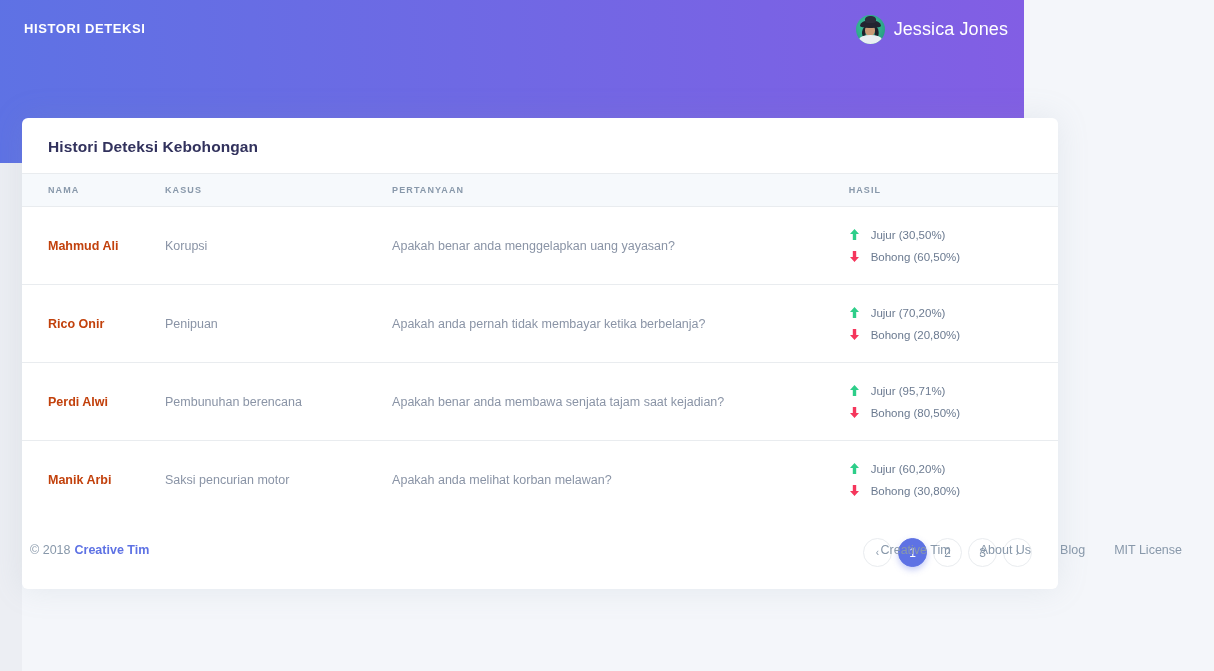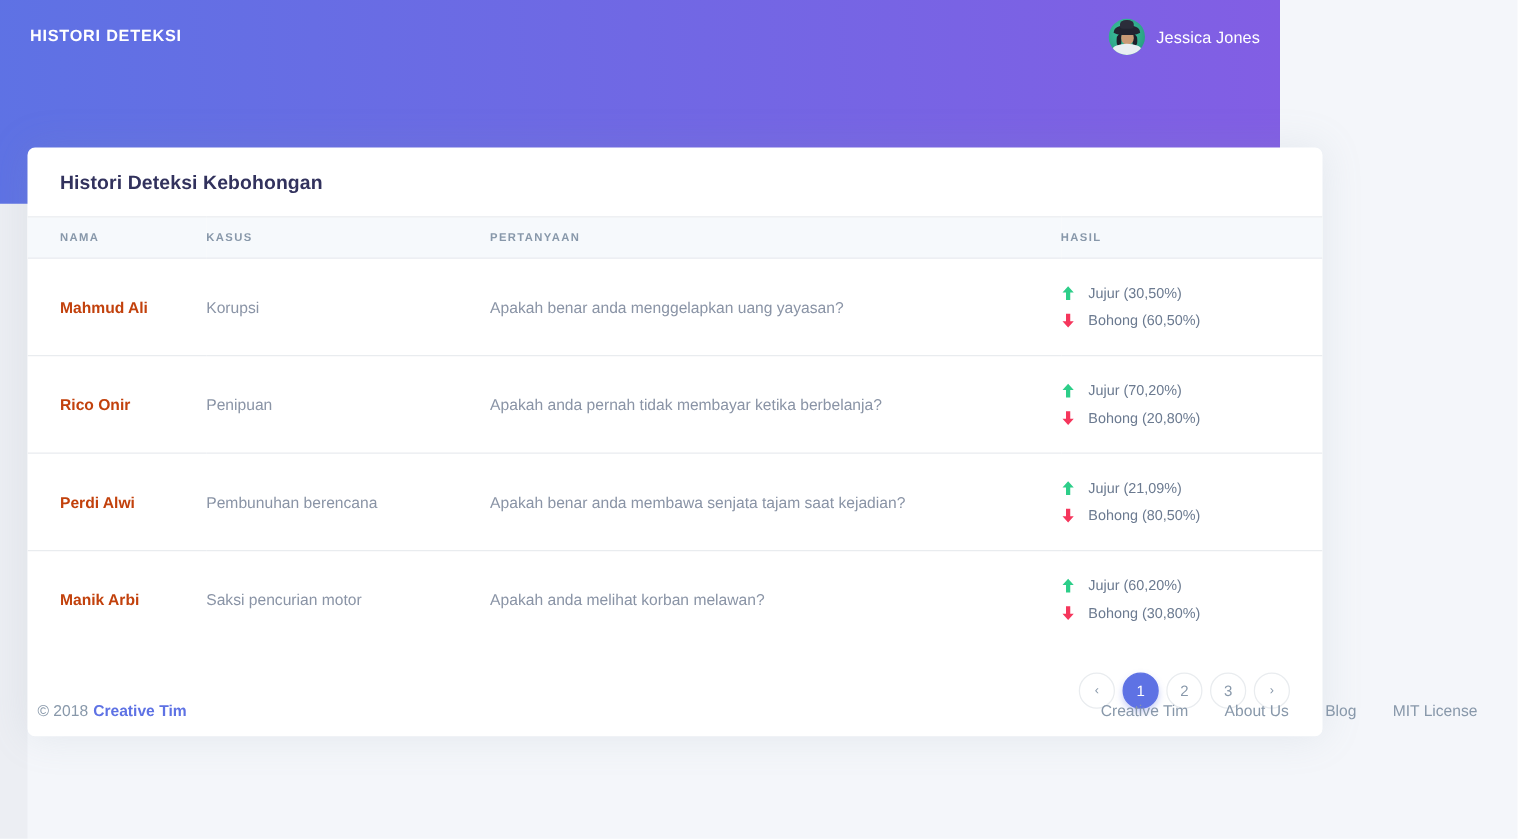--- a/index.html
+++ b/index.html
@@ -101,21 +101,21 @@
   .avatar .body {
     position: absolute;
     left: 3px; bottom: 0;
     width: 23px; height: 9px;
     background: #e9eef2;
     border-radius: 50% 50% 0 0;
   }
 
   .user-name {
     color: #ffffff;
-    font-size: 13px;
+    font-size: 18px;
     letter-spacing: 0.1px;
   }
 
   
   .card {
     position: absolute;
     left: 22px;
     top: 118px;
     width: 1036px;
     background: #ffffff;
@@ -243,21 +243,20 @@
   .page-footer {
     position: absolute;
     left: 22px;
     top: 543px;
     width: 1170px;
     display: flex;
     align-items: center;
     justify-content: space-between;
     padding: 0 10px 0 8px;
     z-index: 2;
-    margin-top: 19px;
   }
   .copyright {
     font-size: 12.5px;
     color: #8898aa;
   }
   .copyright .brand-link {
     color: #5e72e4;
     font-weight: bold;
     text-decoration: none;
     margin-left: 4px;
@@ -354,21 +353,21 @@
         <tr>
           <td class="col-nama"><span class="cell-nama">Perdi Alwi</span></td>
           <td class="col-kasus"><span class="cell-kasus">Pembunuhan berencana</span></td>
           <td class="col-tanya"><span class="cell-tanya">Apakah benar anda membawa senjata tajam saat kejadian?</span></td>
           <td class="col-hasil">
             <div class="result-list">
               <div class="result-row">
                 <svg class="arrow" viewBox="0 0 11 13">
                   <path d="M5.5 1 L10 6 L7.2 6 L7.2 12 L3.8 12 L3.8 6 L1 6 Z" fill="#2dce89"></path>
                 </svg>
-                <span>Jujur (21,09%)</span>
+                <span>Jujur (95,71%)</span>
               </div>
               <div class="result-row">
                 <svg class="arrow" viewBox="0 0 11 13">
                   <path d="M5.5 12 L1 7 L3.8 7 L3.8 1 L7.2 1 L7.2 7 L10 7 Z" fill="#f5365c"></path>
                 </svg>
                 <span>Bohong (80,50%)</span>
               </div>
             </div>
           </td>
         </tr>

